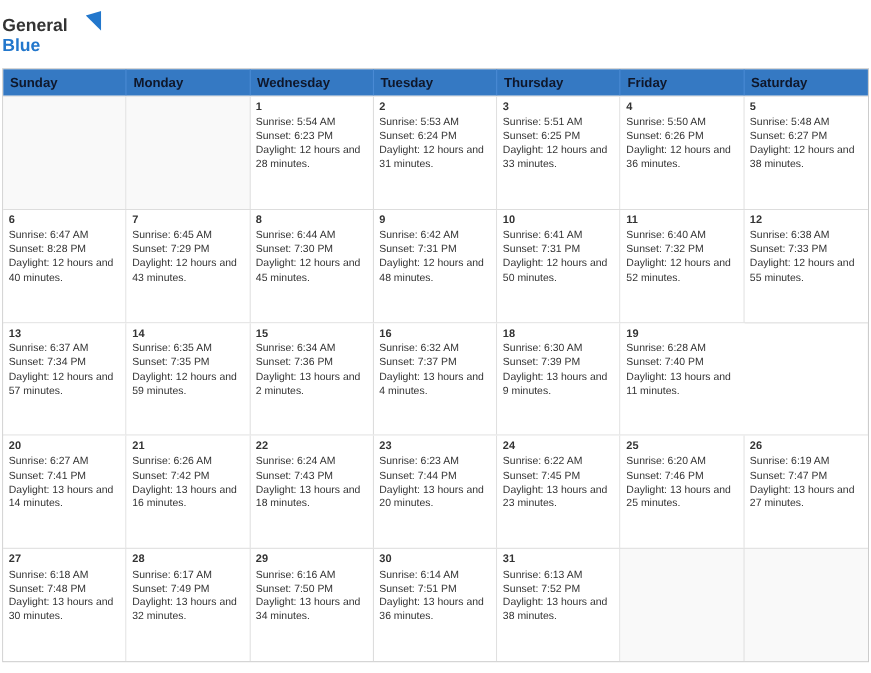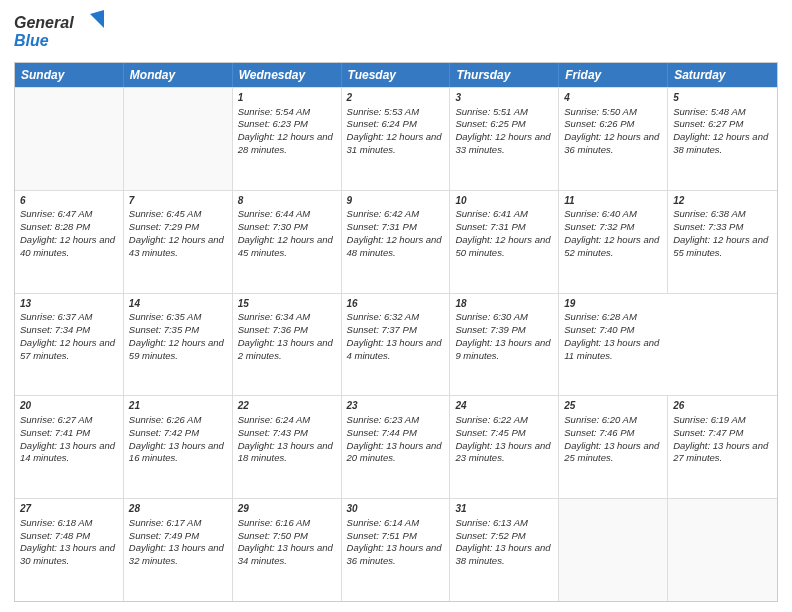--- a/index.html
+++ b/index.html
@@ -6,24 +6,23 @@
     body {
       width: 792px;
       height: 612px;
       font-family: Arial, sans-serif;
       background: #fff;
       overflow: hidden;
     }
     .page {
       width: 792px;
       height: 612px;
-      padding: 10px 14px;
+      padding: 10px 2px;
       display: flex;
       flex-direction: column;
-      font-style: italic;
     }
     .header {
       display: flex;
       justify-content: space-between;
       align-items: flex-start;
       margin-bottom: 8px;
     }
     .logo {
       display: flex;
       align-items: center;
@@ -47,21 +46,21 @@
       display: flex;
       flex-direction: column;
       border: 1px solid #ccc;
     }
     .cal-header-row {
       display: grid;
       grid-template-columns: repeat(7, 1fr);
       background: #3579c3;
     }
     .cal-header-cell {
-      color: #ffffff;
+      color: #0f172a;
       font-size: 12px;
       font-weight: bold;
       padding: 5px 6px;
       border-right: 1px solid #4a8ad4;
       text-align: left;
     }
     .cal-header-cell:last-child { border-right: none; }
     .cal-body {
       flex: 1;
       display: flex;

